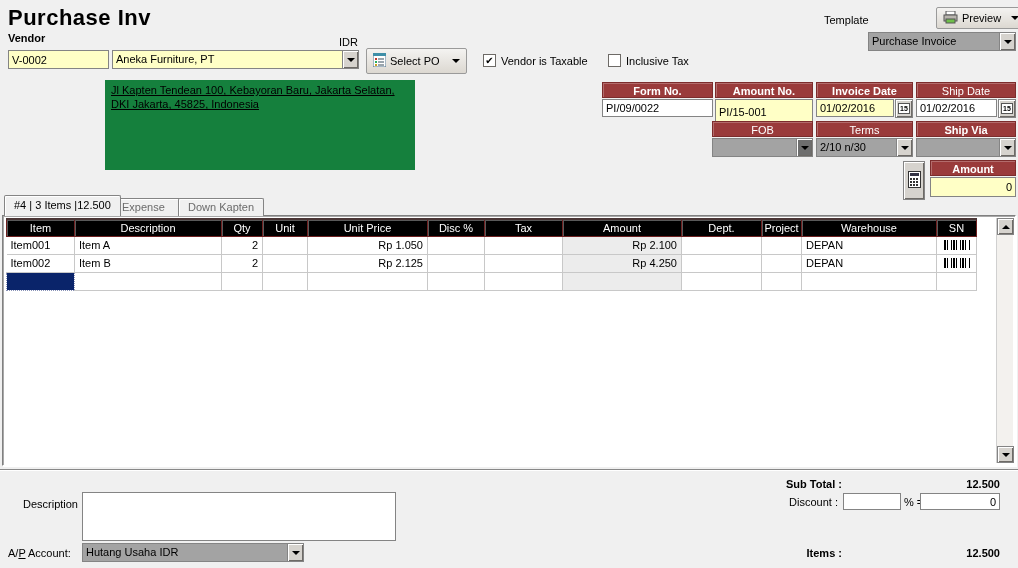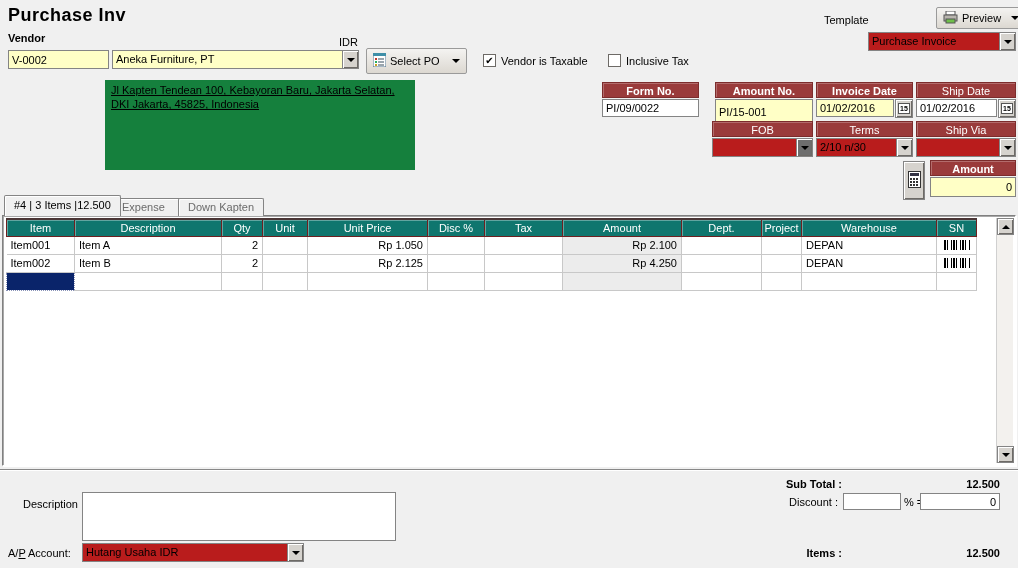--- a/index.html
+++ b/index.html
@@ -6,31 +6,31 @@
   html,body { background:#f0f0f0; }
   #app {
     position: relative; width: 1018px; height: 568px;
     background:#f0f0f0; overflow: hidden;
     font-family: "Liberation Sans", sans-serif; font-size: 11px; color:#000;
   }
   .abs { position:absolute; }
   .bold { font-weight: bold; }
   .right { text-align: right; }
 
-  .title { font-size:18px; font-weight:bold; letter-spacing:0.5px; }
+  .title { font-size:22px; font-weight:bold; letter-spacing:0.5px; }
 
   
   .tin {
     border:1px solid #848484; background:#fff; height:19px;
     font-family:"Liberation Sans",sans-serif; font-size:11px; padding:0 3px; width:100%;
   }
   .yellow { background:#ffffc6 !important; }
 
   
-  .combo { display:flex; border:1px solid #848484; background:#b91c1c; height:19px; align-items:stretch; }
+  .combo { display:flex; border:1px solid #848484; background:#a3a3a3; height:19px; align-items:stretch; }
   .combo .val { flex:1; padding:2px 3px; overflow:hidden; white-space:nowrap; }
   .dbtn {
     width:16px; background:#d6d3ce; border-left:1px solid #848484;
     display:flex; align-items:center; justify-content:center; flex:0 0 16px;
     box-shadow: inset 1px 1px 0 #fff, inset -1px -1px 0 #6d6a66;
   }
   .dbtn.dark { background:#6e6e6e; }
   .arr { width:0; height:0; border-left:4px solid transparent; border-right:4px solid transparent; border-top:4px solid #000; }
 
   
@@ -70,21 +70,21 @@
   .tab.active { height:21px; line-height:19px; z-index:3; }
   .tab.inactive { top:198px; color:#6b6b6b; z-index:1; }
 
   
   .grid {
     background:#fff; border:1px solid #808080; border-right-color:#fff; border-bottom-color:#fff;
     box-shadow: 1px 1px 0 #fff, inset 1px 1px 0 #a8a8a8;
   }
   table.items { border-collapse:collapse; table-layout:fixed; margin:2px 0 0 3px; }
   table.items th {
-    background:#0f766e; color:#fff; font-weight:normal; font-size:11px; height:17px;
+    background:#000000; color:#fff; font-weight:normal; font-size:11px; height:17px;
     border:1px solid #6e2020; border-top:2px solid #4a3535;
     box-shadow: inset 1px 1px 0 rgba(255,255,255,.35); overflow:hidden; white-space:nowrap;
   }
   table.items td {
     height:18px; border-right:1px solid #c8c8c8; border-bottom:1px solid #c8c8c8;
     padding:0 4px; overflow:hidden; white-space:nowrap; background:#fff;
   }
   table.items td.gray { background:#ececec; }
   table.items td.sel { background:#0a246a; border:1px dotted #8a93b8; }
   td.r { text-align:right; }
@@ -167,21 +167,21 @@
     <span>Vendor is Taxable</span>
   </label>
 
   <label class="abs checkline" style="left:608px; top:54px;">
     <span class="cbox"></span>
     <span>Inclusive Tax</span>
   </label>
 
   <div class="abs addr" style="left:105px; top:80px; width:310px; height:90px;">Jl Kapten Tendean 100, Kebayoran Baru, Jakarta Selatan, DKI Jakarta, 45825, Indonesia</div>
 
-  <div class="fgroup" style="left:602px; top:82px; width:97px;">
+  <div class="fgroup" style="left:602px; top:82px; width:111px;">
     <div class="fhead bold">Form No.</div>
     <div class="frow">
         <input class="tin" style="height: 18px;" value="PI/09/0022">
       </div>
   </div>
 
   <div class="fgroup" style="left:715px; top:82px; width:98px;">
     <div class="fhead bold">Amount No.</div>
     <div class="frow">
         <input class="tin yellow" style="height: 25px;" value="PI/15-001">
@@ -225,21 +225,21 @@
     <div class="frow">
       <div class="combo" style="width:100%;">
         <span class="val">2/10 n/30</span>
         <span class="dbtn">
             <span class="arr"></span>
           </span>
       </div>
     </div>
   </div>
 
-  <div class="fgroup" style="left:916px; top:121px; width:100px;">
+  <div class="fgroup" style="left:916px; top:121px; width:100px;font-weight:bold;">
     <div class="fhead">Ship Via</div>
     <div class="frow">
       <div class="combo" style="width:100%;">
         <span class="val"></span>
         <span class="dbtn">
             <span class="arr"></span>
           </span>
       </div>
     </div>
   </div>

